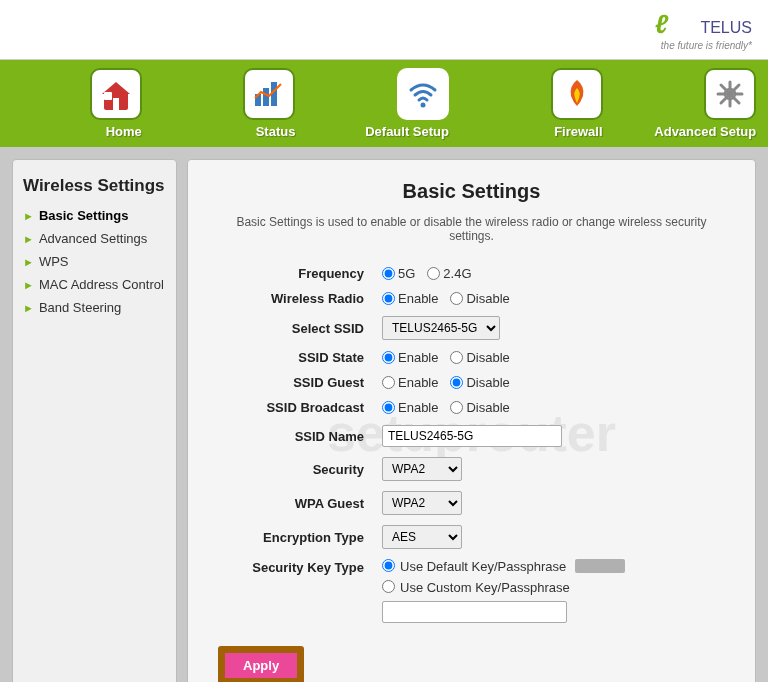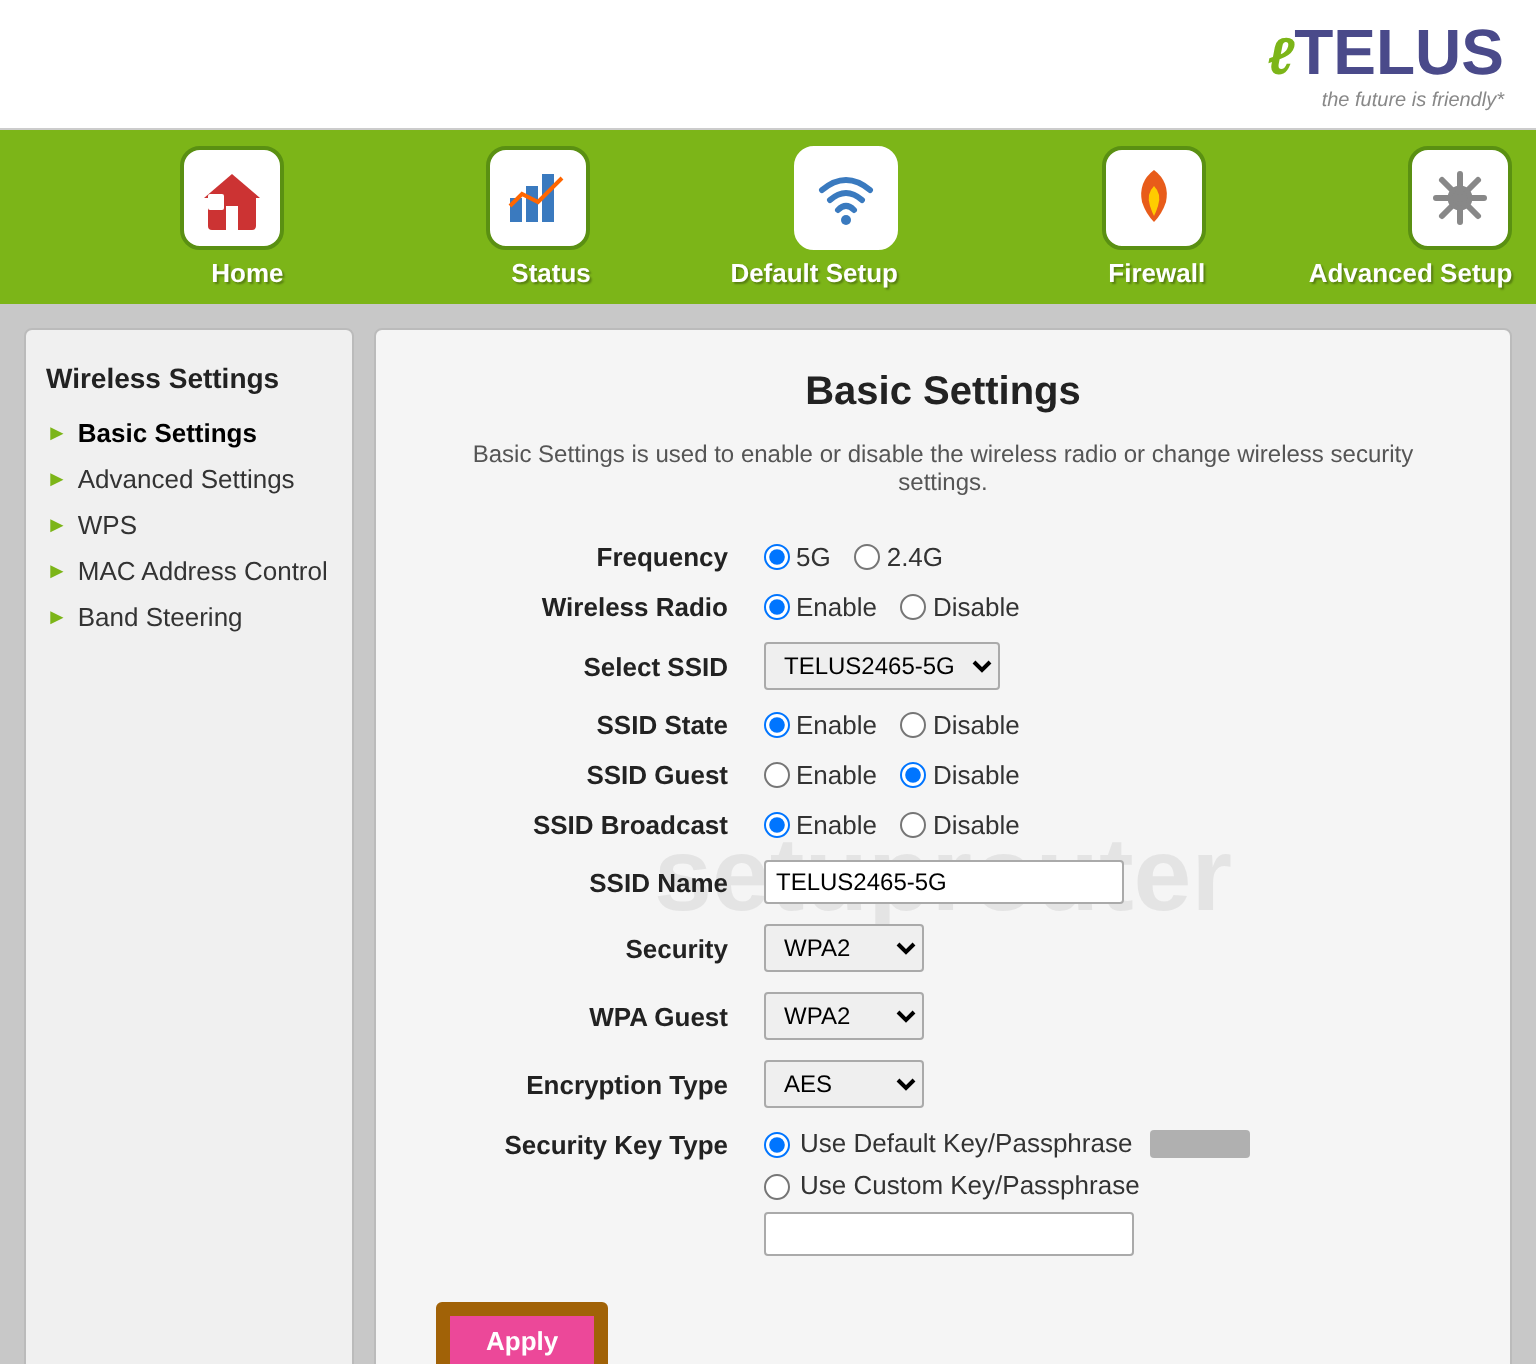--- a/index.html
+++ b/index.html
@@ -17,21 +17,21 @@
     .nav-item { display: flex; flex-direction: column; align-items: flex-end; cursor: pointer; color: #fff; text-decoration: none; min-width: 130px; }
     .nav-item .nav-icon { width: 52px; height: 52px; background: #fff; border-radius: 10px; display: flex; align-items: center; justify-content: center; font-size: 28px; margin-bottom: 4px; border: 2px solid #5a9012; }
     .nav-item.active .nav-icon { border: 3px solid #fff; background: #fff; }
     .nav-item .nav-label { font-size: 13px; font-weight: bold; color: #fff; text-shadow: 1px 1px 1px rgba(0,0,0,0.3); }
 
     
     #main { display: flex; padding: 12px; gap: 10px; background: #c8c8c8; min-height: 480px; }
 
     
     #sidebar { width: 165px; background: #f0f0f0; border: 1px solid #bbb; border-radius: 4px; padding: 10px 0; flex-shrink: 0; }
-    #sidebar h3 { font-size: 14px; font-weight: bold; padding: 6px 10px 8px; color: #222; }
+    #sidebar h3 { font-size: 17px; font-weight: bold; padding: 6px 10px 8px; color: #222; }
     .sidebar-item { display: flex; align-items: center; padding: 4px 10px; cursor: pointer; color: #333; font-size: 13px; }
     .sidebar-item .arrow { color: #7cb518; margin-right: 5px; font-size: 11px; }
     .sidebar-item.active { font-weight: bold; color: #000; }
 
     
     #content { flex: 1; background: #f5f5f5; border: 1px solid #bbb; border-radius: 4px; padding: 20px 30px; position: relative; }
     .content-title { text-align: center; font-size: 20px; font-weight: bold; margin-bottom: 12px; color: #222; }
     .content-desc { font-size: 12px; color: #555; margin-bottom: 18px; text-align: center; }
 
     
@@ -51,30 +51,30 @@
 
     
     .radio-group { display: flex; align-items: flex-end; gap: 12px; }
     .radio-group label { display: flex; align-items: center; gap: 3px; font-size: 13px; cursor: pointer; }
 
     
     .apply-btn { background: #ec4899; color: #fff; border: 7px solid #a16207; padding: 5px 18px; border-radius: 3px; cursor: pointer; font-size: 13px; font-weight: bold; margin-top: 18px; }
 
     
     .key-type-group { display: flex; flex-direction: column; gap: 6px; }
-    .key-type-group label { display: flex; align-items: flex-end; gap: 5px; cursor: pointer; }
+    .key-type-group label { display: flex; align-items: flex-start; gap: 5px; cursor: pointer; }
     .default-key-bar { display: inline-block; width: 50px; height: 14px; background: #b0b0b0; border-radius: 2px; margin-left: 4px; vertical-align: middle; }
   </style>
 </head>
 <body>
 
 <div id="header">
   <div id="logo">
     <div id="logo-text">
-      <span style="color:#7cb518; font-style:italic; font-size:26px; font-weight:900;">ℓ</span><span style="color:#4a4a8a; font-size:32px; font-weight:700; font-style:normal;">TELUS</span>
+      <span style="color:#7cb518; font-style:italic; font-size:26px; font-weight:900;">ℓ</span><span style="color:#4a4a8a; font-size:16px; font-weight:400; font-style:normal;margin-left:32px;">TELUS</span>
     </div>
     <div id="logo-tagline" style="font-size:10px; color:#888; font-style:italic;">the future is friendly*</div>
   </div>
 </div>
 
 <div id="nav">
   <div class="nav-item">
     <div class="nav-icon">
       <svg width="32" height="32" viewBox="0 0 32 32">
           <rect x="4" y="14" width="24" height="18" rx="2" fill="#cc3333"></rect>

